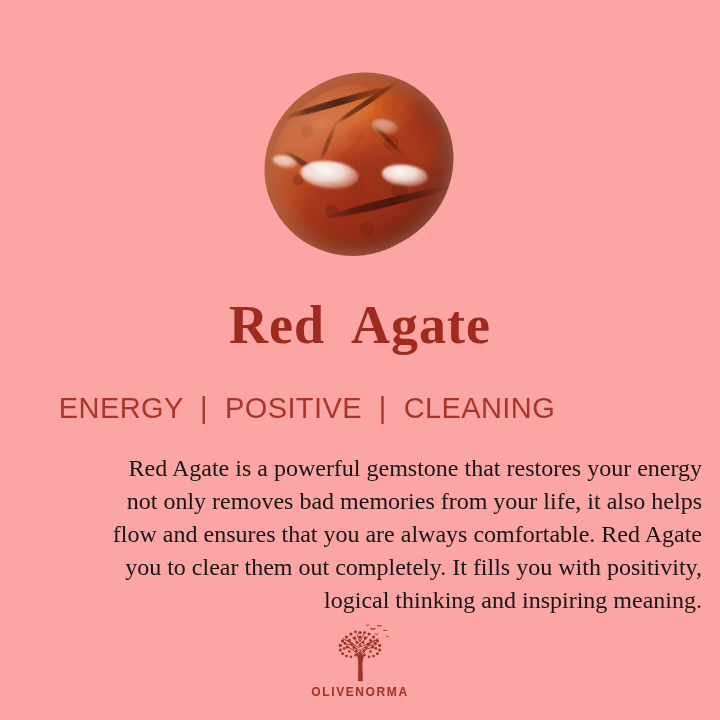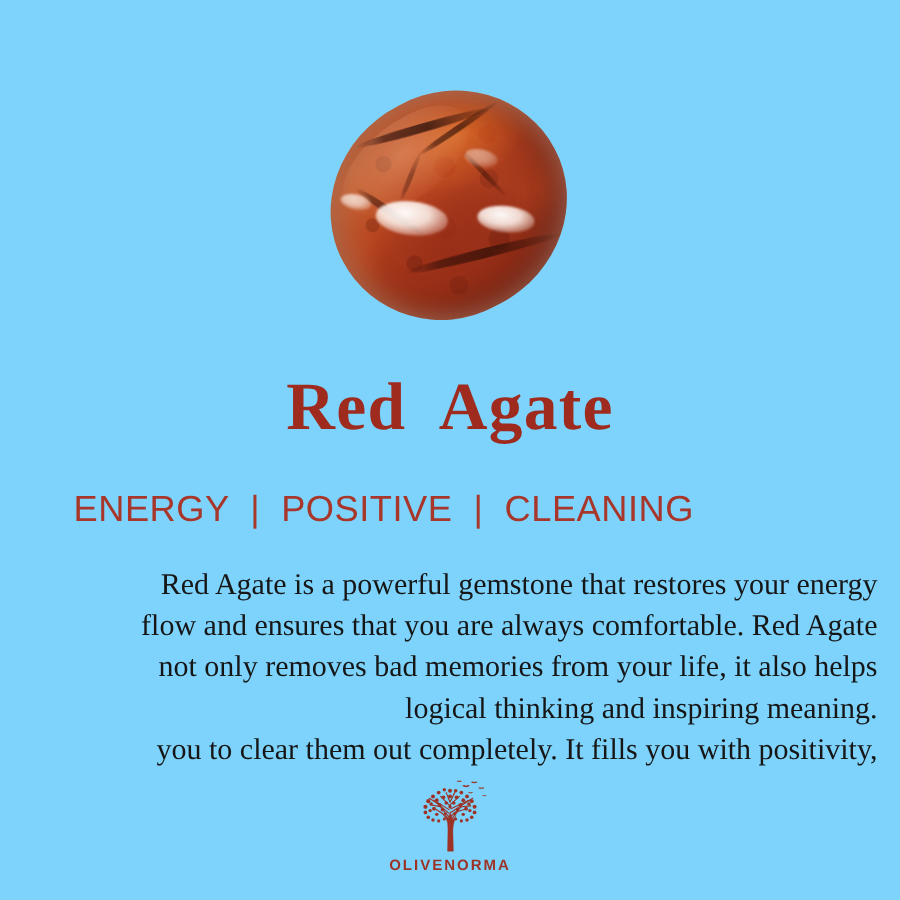--- a/index.html
+++ b/index.html
@@ -191,21 +191,21 @@
     font-family: "Liberation Sans", "DejaVu Sans", sans-serif;
     font-size: 12px;
     font-weight: 700;
     letter-spacing: 1.6px;
     line-height: 1;
   }
 </style>
 </head>
 <body>
 
-<div class="page" style="background: #7dd3fc;">
+<div class="page" style="background: #fca5a5;">
 
   <div class="stone-area">
     <div class="stone-wrap">
       <div class="stone">
         <div class="stone-speck"></div>
         <div class="sheen"></div>
         <div class="vein v1"></div>
         <div class="vein v2"></div>
         <div class="vein v3"></div>
         <div class="vein v4"></div>
@@ -219,24 +219,24 @@
       </div>
     </div>
   </div>
 
   <div class="title" style="color: rgb(159, 43, 30);">Red  Agate</div>
 
   <div class="subtitle" style="color: rgb(168, 54, 42);">ENERGY  |  POSITIVE  |  CLEANING</div>
 
   <div class="body-copy" style="color: rgb(22, 22, 22);">
     <span class="ln">Red Agate is a powerful gemstone that restores your energy</span>
+    <span class="ln">not only removes bad memories from your life, it also helps</span>
     <span class="ln">flow and ensures that you are always comfortable. Red Agate</span>
-    <span class="ln">not only removes bad memories from your life, it also helps</span>
+    <span class="ln">you to clear them out completely. It fills you with positivity,</span>
     <span class="ln">logical thinking and inspiring meaning.</span>
-    <span class="ln">you to clear them out completely. It fills you with positivity,</span>
   </div>
 
   <div class="logo">
     <svg class="logo-mark" viewBox="0 0 100 82">
       <g fill="#9c3326" stroke="#9c3326">
 
         <path d="M47.4 78 L47.8 56 Q48 48 46 43 L44.6 39 L47 41.5 Q49 45 49.6 40 L50.2 36 L51.4 41 Q52.6 46 54.8 42.5 L56.4 40 L55 44.6 Q53.2 50 53 56 L53.6 78 Z" stroke-width="0.4"></path>
 
         <g stroke-width="1.2" fill="none" stroke-linecap="round">
           <path d="M50 48 L42 38"></path>

